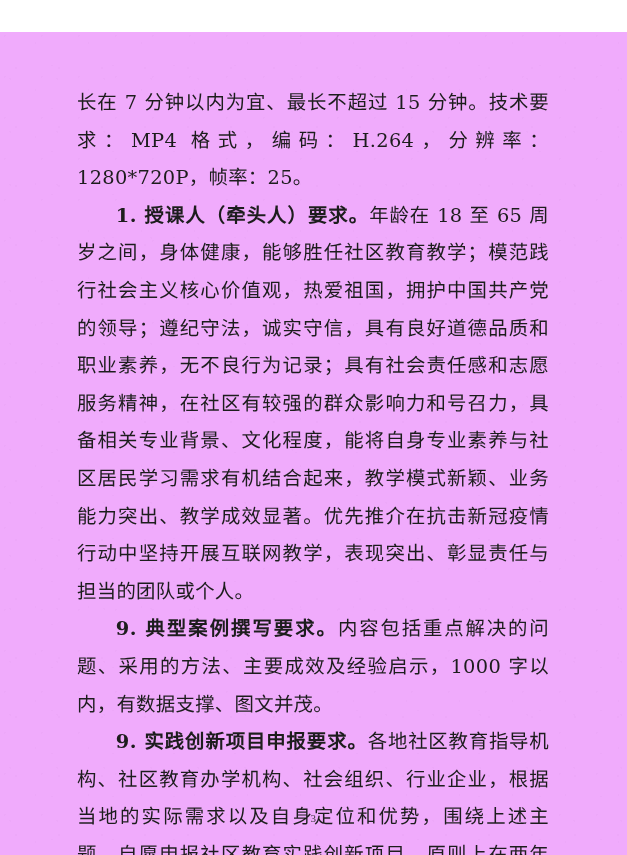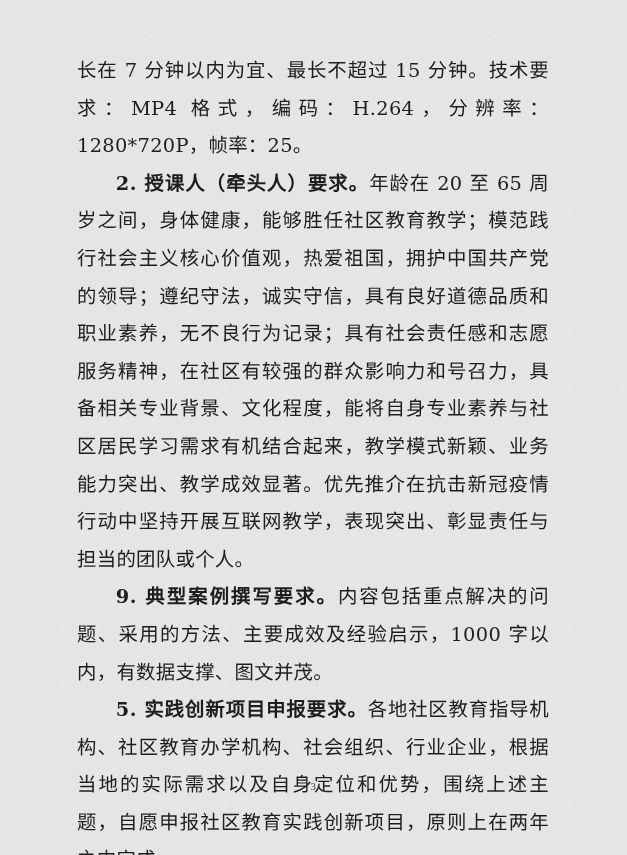--- a/index.html
+++ b/index.html
@@ -14,21 +14,22 @@
     position: relative;
     overflow: hidden;
     font-family: "DejaVu Serif", "Liberation Serif", serif;
     color: #1b1b1b;
   }
 
   
   #page {
     position: absolute;
     inset: 0;
-    background: #e5e5e5;
+    background: #f0abfc;
+    margin-top: 32px;
   }
 
   
   #grain {
     position: absolute;
     inset: 0;
     pointer-events: none;
     opacity: .30;
     background:
       radial-gradient(circle at 13% 9%,  rgba(0,0,0,.05) 0 1px, transparent 1px),
@@ -81,24 +82,24 @@
 </style>
 </head>
 <body>
 
 <div id="page">
 
   <div id="body-column">
 
     <p class="para cont"><span>长在 7 分钟以内为宜、最长不超过 15 分钟。技术要求：MP4 格式，编码：H.264，分辨率：1280*720P，帧率：25。</span></p>
 
-    <p class="para"><span class="lead">2. 授课人（牵头人）要求。</span><span>年龄在 20 至 65 周岁之间，身体健康，能够胜任社区教育教学；模范践行社会主义核心价值观，热爱祖国，拥护中国共产党的领导；遵纪守法，诚实守信，具有良好道德品质和职业素养，无不良行为记录；具有社会责任感和志愿服务精神，在社区有较强的群众影响力和号召力，具备相关专业背景、文化程度，能将自身专业素养与社区居民学习需求有机结合起来，教学模式新颖、业务能力突出、教学成效显著。优先推介在抗击新冠疫情行动中坚持开展互联网教学，表现突出、彰显责任与担当的团队或个人。</span></p>
+    <p class="para"><span class="lead">1. 授课人（牵头人）要求。</span><span>年龄在 18 至 65 周岁之间，身体健康，能够胜任社区教育教学；模范践行社会主义核心价值观，热爱祖国，拥护中国共产党的领导；遵纪守法，诚实守信，具有良好道德品质和职业素养，无不良行为记录；具有社会责任感和志愿服务精神，在社区有较强的群众影响力和号召力，具备相关专业背景、文化程度，能将自身专业素养与社区居民学习需求有机结合起来，教学模式新颖、业务能力突出、教学成效显著。优先推介在抗击新冠疫情行动中坚持开展互联网教学，表现突出、彰显责任与担当的团队或个人。</span></p>
 
     <p class="para"><span class="lead">9. 典型案例撰写要求。</span><span>内容包括重点解决的问题、采用的方法、主要成效及经验启示，1000 字以内，有数据支撑、图文并茂。</span></p>
 
-    <p class="para"><span class="lead">5. 实践创新项目申报要求。</span><span>各地社区教育指导机构、社区教育办学机构、社会组织、行业企业，根据当地的实际需求以及自身定位和优势，围绕上述主题，自愿申报社区教育实践创新项目，原则上在两年之内完成。</span></p>
+    <p class="para"><span class="lead">9. 实践创新项目申报要求。</span><span>各地社区教育指导机构、社区教育办学机构、社会组织、行业企业，根据当地的实际需求以及自身定位和优势，围绕上述主题，自愿申报社区教育实践创新项目，原则上在两年之内完成。</span></p>
 
   </div>
 
   <div id="page-number">3</div>
 
   <div id="grain"></div>
 </div>
 
 </body></html>

